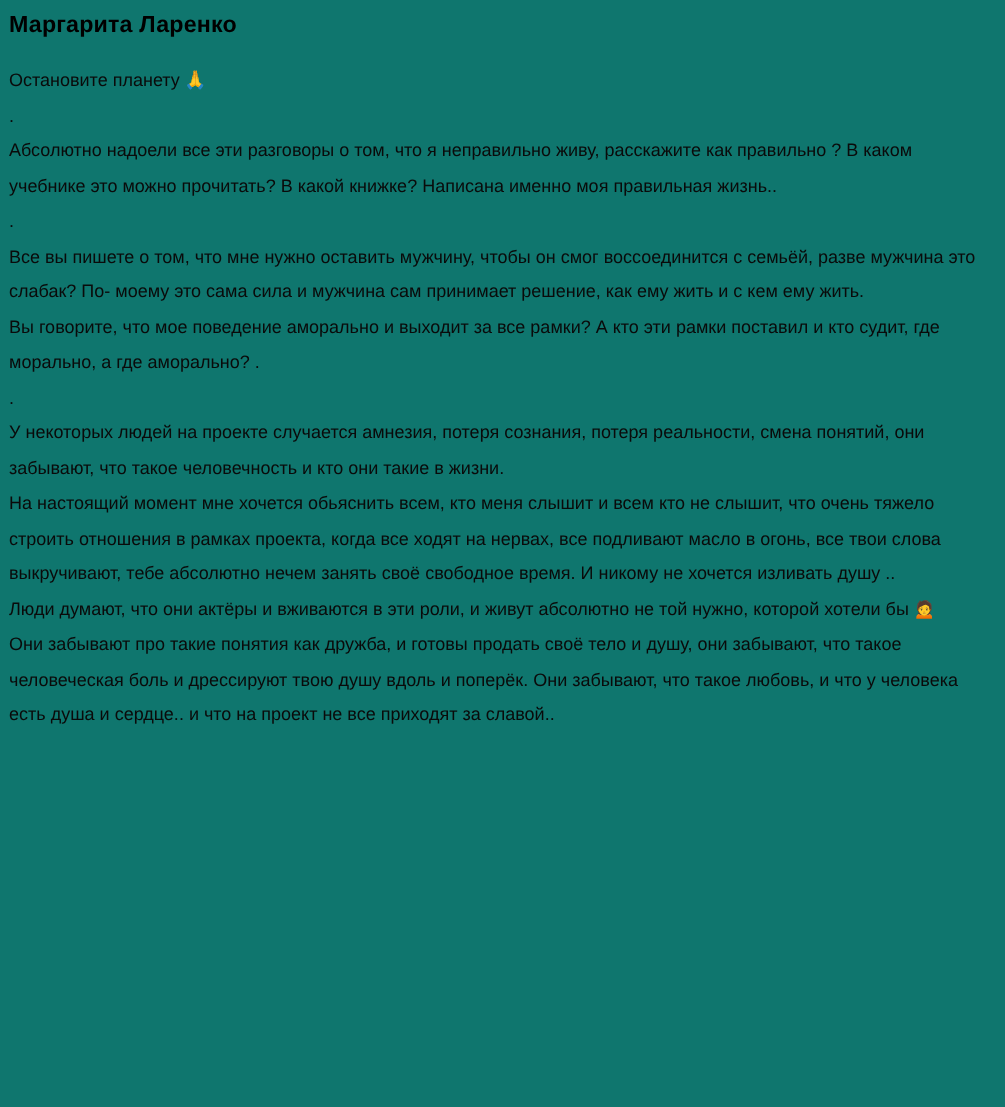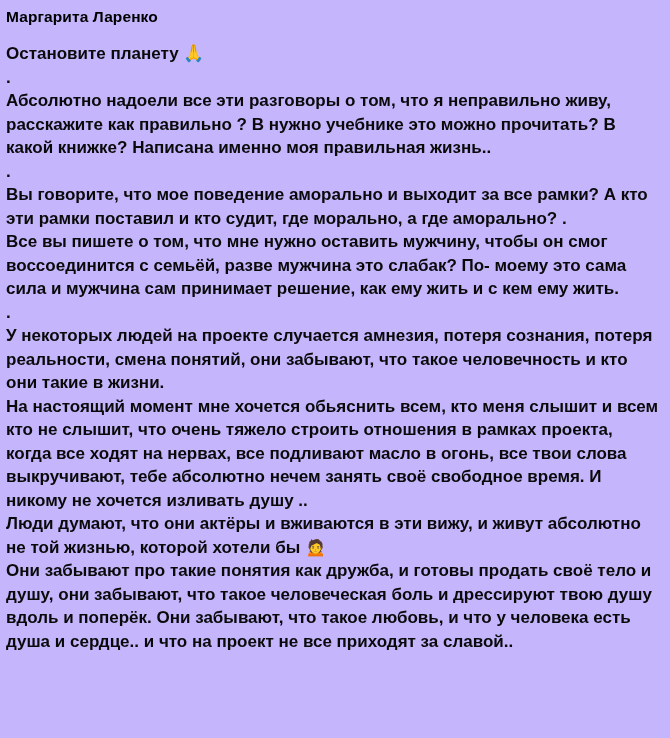--- a/index.html
+++ b/index.html
@@ -12,56 +12,55 @@
     height: 738px;
     font-family: "Liberation Sans", sans-serif;
     color: #000000;
     overflow: hidden;
   }
   .page {
     width: 670px;
     height: 738px;
     box-sizing: border-box;
     padding: 6px 8px 0 6px;
-    background: #c4b5fd;
+    background: #0f766e;
   }
   .author {
     font-size: 15.5px;
     font-weight: 700;
     color: #000000;
     line-height: 22px;
     margin: 0 0 14px 0;
     letter-spacing: 0.1px;
   }
   .post-body {
-    font-size: 17px;
+    font-size: 12px;
     line-height: 23.5px;
     color: #0a0a0a;
     white-space: normal;
-    font-weight: bold;
   }
   .para {
     margin: 0;
     padding: 0;
   }
   .para.dot {
     min-height: 23.5px;
   }
 </style>
 </head>
 <body>
 
 <div class="page">
   <div class="author">Маргарита Ларенко</div>
   <div class="post-body">
     <p class="para">Остановите планету 🙏</p>
     <p class="para dot">.</p>
-    <p class="para">Абсолютно надоели все эти разговоры о том, что я неправильно живу, расскажите как правильно ? В нужно учебнике это можно прочитать? В какой книжке? Написана именно моя правильная жизнь..</p>
+    <p class="para">Абсолютно надоели все эти разговоры о том, что я неправильно живу, расскажите как правильно ? В каком учебнике это можно прочитать? В какой книжке? Написана именно моя правильная жизнь..</p>
     <p class="para dot">.</p>
+    <p class="para">Все вы пишете о том, что мне нужно оставить мужчину, чтобы он смог воссоединится с семьёй, разве мужчина это слабак? По- моему это сама сила и мужчина сам принимает решение, как ему жить и с кем ему жить.</p>
     <p class="para">Вы говорите, что мое поведение аморально и выходит за все рамки? А кто эти рамки поставил и кто судит, где морально, а где аморально? .</p>
-    <p class="para">Все вы пишете о том, что мне нужно оставить мужчину, чтобы он смог воссоединится с семьёй, разве мужчина это слабак? По- моему это сама сила и мужчина сам принимает решение, как ему жить и с кем ему жить.</p>
     <p class="para dot">.</p>
     <p class="para">У некоторых людей на проекте случается амнезия, потеря сознания, потеря реальности, смена понятий, они забывают, что такое человечность и кто они такие в жизни.</p>
     <p class="para">На настоящий момент мне хочется обьяснить всем, кто меня слышит и всем кто не слышит, что очень тяжело строить отношения в рамках проекта, когда все ходят на нервах, все подливают масло в огонь, все твои слова выкручивают, тебе абсолютно нечем занять своё свободное время. И никому не хочется изливать душу ..</p>
-    <p class="para">Люди думают, что они актёры и вживаются в эти вижу, и живут абсолютно не той жизнью, которой хотели бы 🙍</p>
+    <p class="para">Люди думают, что они актёры и вживаются в эти роли, и живут абсолютно не той нужно, которой хотели бы 🙍</p>
     <p class="para">Они забывают про такие понятия как дружба, и готовы продать своё тело и душу, они забывают, что такое человеческая боль и дрессируют твою душу вдоль и поперёк. Они забывают, что такое любовь, и что у человека есть душа и сердце.. и что на проект не все приходят за славой..</p>
   </div>
 </div>
 
 </body></html>

